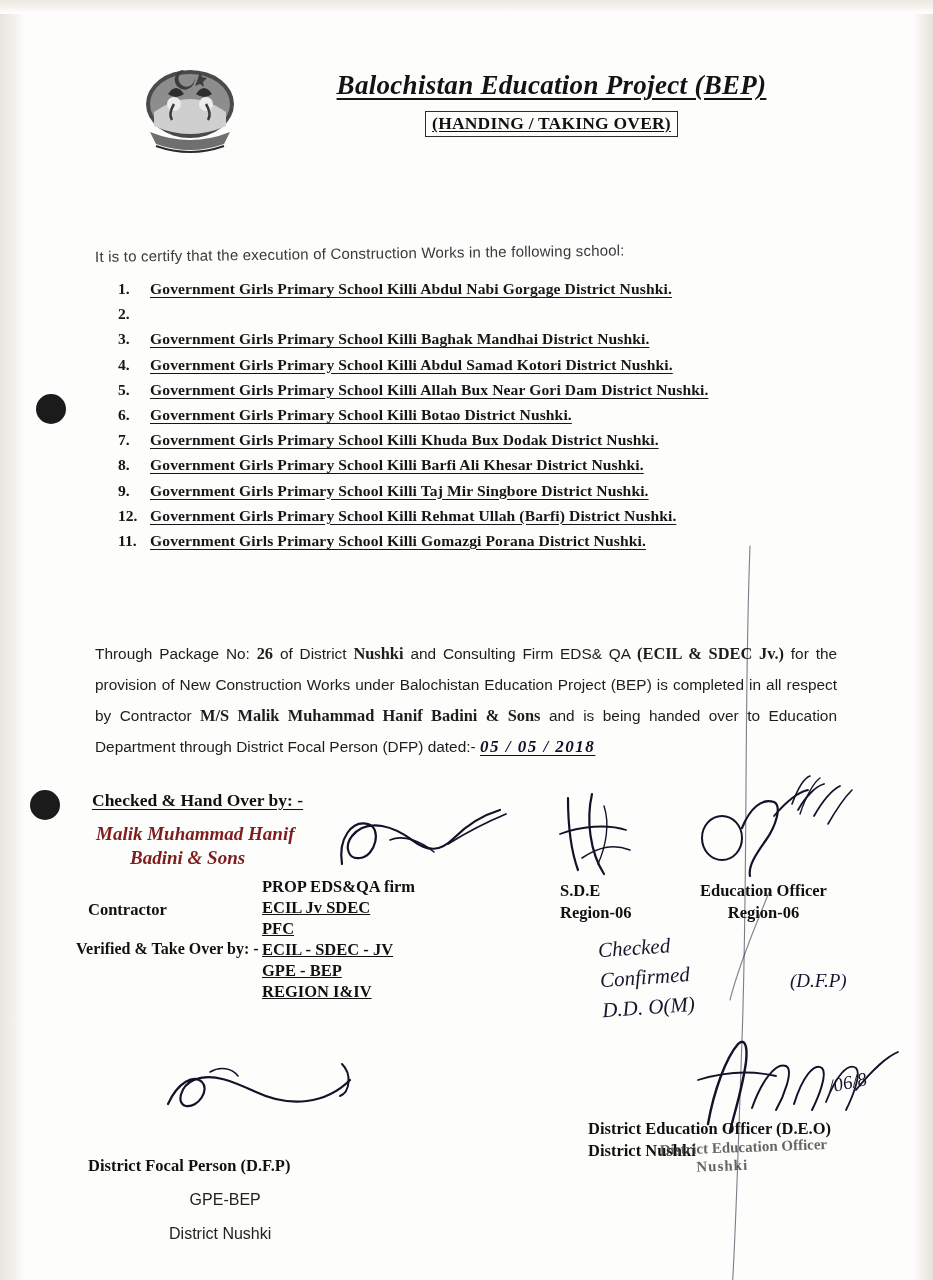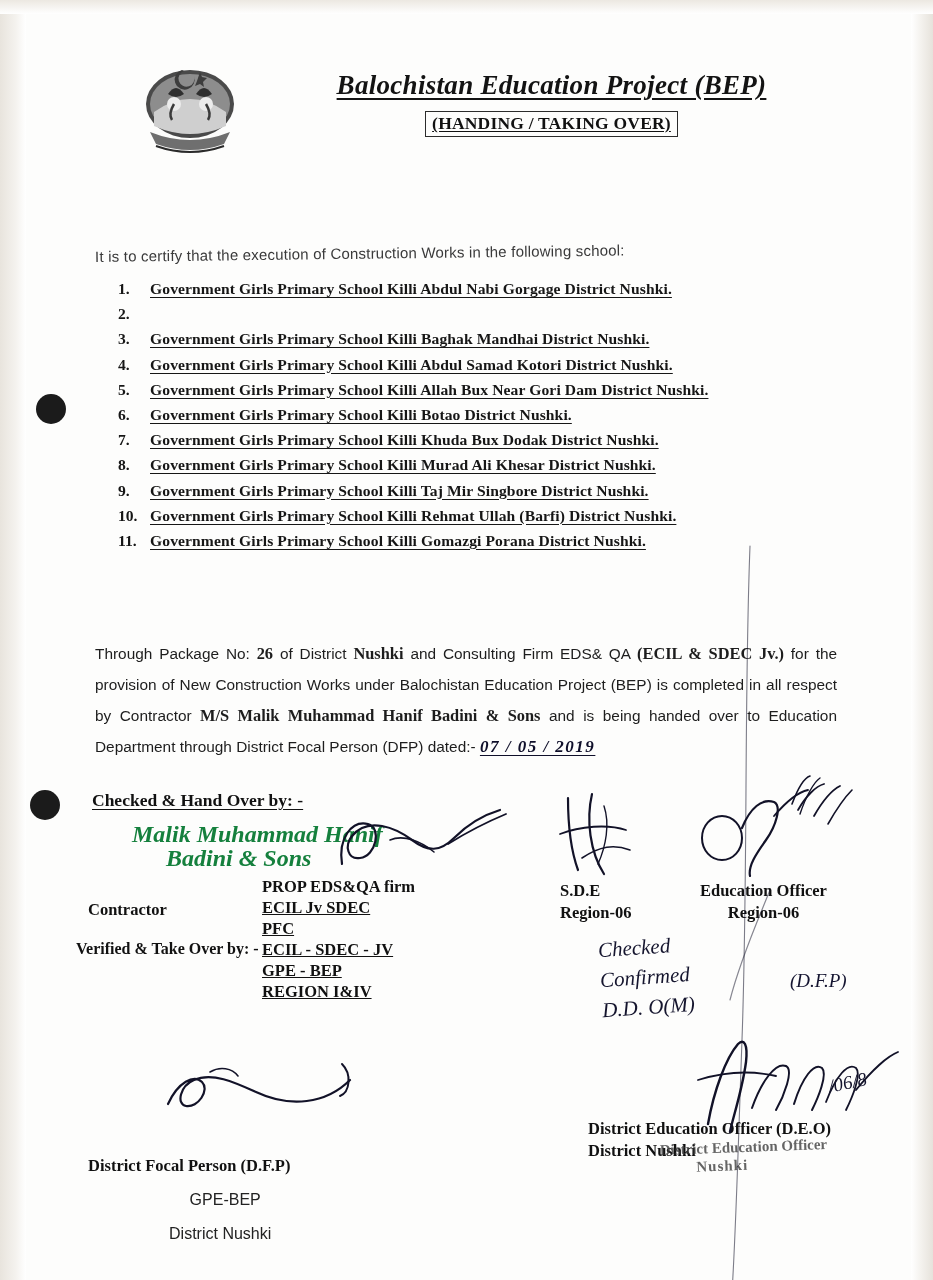--- a/index.html
+++ b/index.html
@@ -178,24 +178,23 @@
     text-underline-offset: 3px;
     color: #111;
   }
 
   .contractor-name {
     position: absolute;
     left: 96px; top: 42px;
     font-family: "Liberation Serif", serif;
     font-weight: bold;
     font-style: italic;
-    font-size: 24px;
-    color: #15803d;
+    font-size: 19px;
+    color: #7f1d1d;
     line-height: 24px;
-    margin-left: 36px;
   }
   .contractor-name .l2 { display: block; padding-left: 34px; }
   .contractor-role {
     position: absolute;
     left: 88px; top: 104px;
     font-family: "Liberation Serif", serif;
     font-weight: bold;
     font-size: 16.5px;
     color: #111;
     margin-top: 16px;
@@ -369,39 +368,39 @@
     <li>
         <span class="num">6.</span>
         <span class="txt">Government Girls Primary School Killi Botao District Nushki.</span>
       </li>
     <li>
         <span class="num">7.</span>
         <span class="txt">Government Girls Primary School Killi Khuda Bux Dodak District Nushki.</span>
       </li>
     <li>
         <span class="num">8.</span>
-        <span class="txt">Government Girls Primary School Killi Murad Ali Khesar District Nushki.</span>
+        <span class="txt">Government Girls Primary School Killi Barfi Ali Khesar District Nushki.</span>
       </li>
     <li>
         <span class="num">9.</span>
         <span class="txt">Government Girls Primary School Killi Taj Mir Singbore District Nushki.</span>
       </li>
     <li>
-        <span class="num">10.</span>
+        <span class="num">12.</span>
         <span class="txt">Government Girls Primary School Killi Rehmat Ullah (Barfi) District Nushki.</span>
       </li>
     <li>
         <span class="num">11.</span>
         <span class="txt">Government Girls Primary School Killi Gomazgi Porana District Nushki.</span>
       </li>
   </ul>
 
   <div class="body-para">
     <span>Through Package No: </span><b>26</b><span> of District </span><b>Nushki</b><span> and Consulting Firm EDS&amp; QA </span><b>(ECIL &amp; SDEC Jv.)</b><span> for the provision of New Construction Works under Balochistan Education Project (BEP) is completed in all respect by Contractor </span><b>M/S Malik Muhammad Hanif Badini &amp; Sons</b><span> and is being handed over to Education Department through District Focal Person (DFP) dated:-</span>
-    <span class="date-handwritten">07 / 05 / 2019</span>
+    <span class="date-handwritten">05 / 05 / 2018</span>
   </div>
 
   <div class="sig-zone">
 
     <div class="lbl-checked">Checked &amp; Hand Over by: -</div>
 
     <div class="contractor-name">
       <span>Malik Muhammad Hanif</span>
       <span class="l2">Badini &amp; Sons</span>
     </div>

